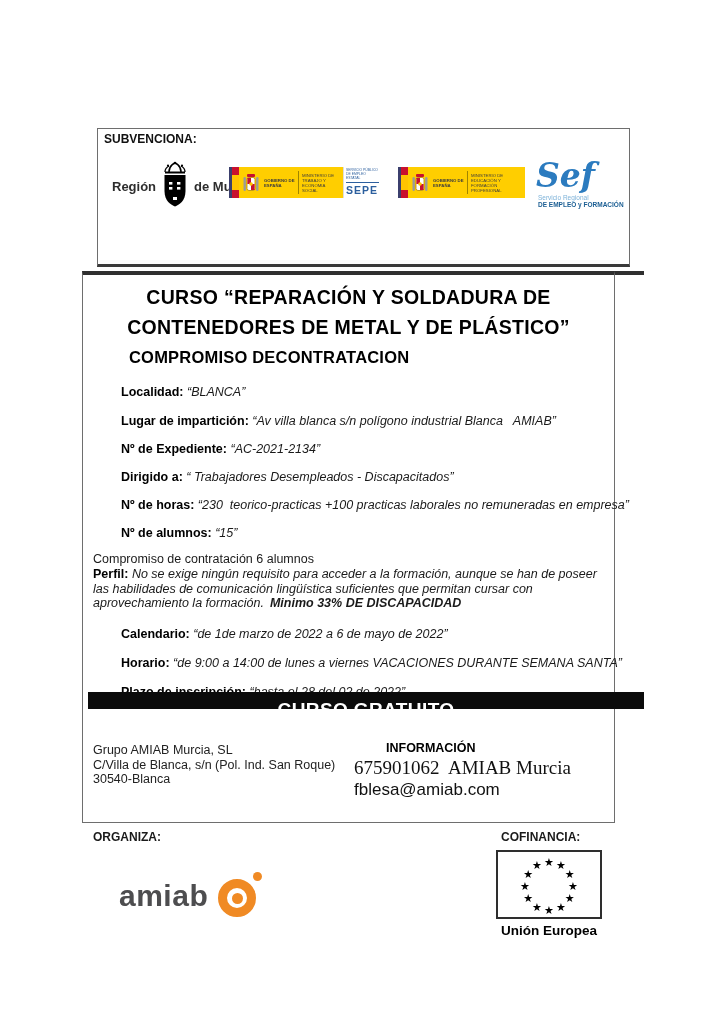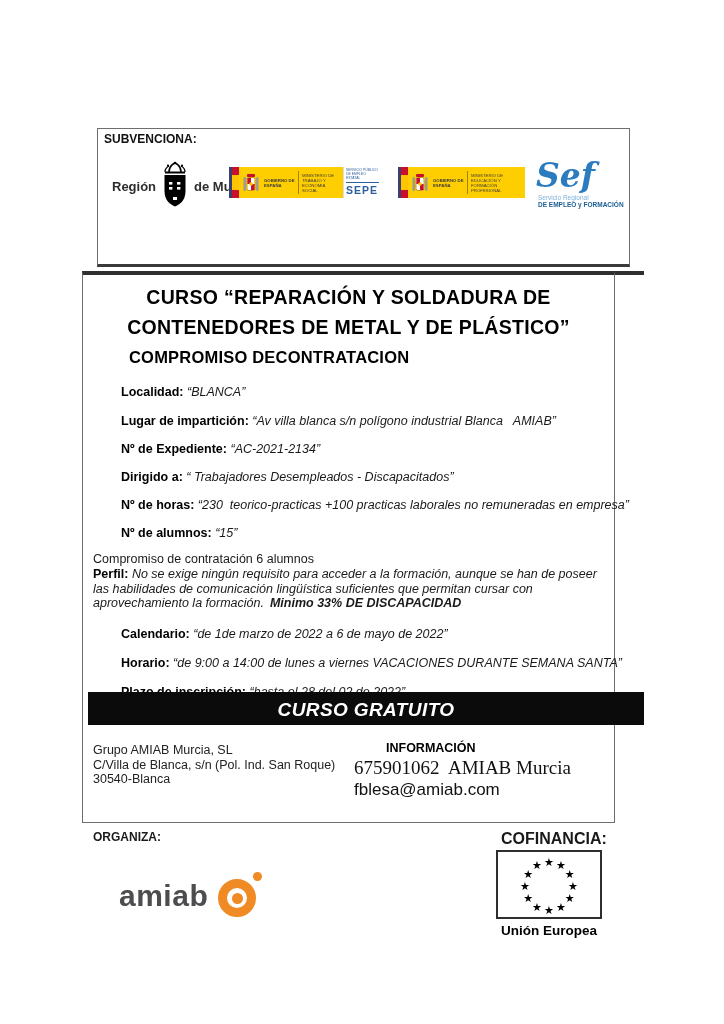--- a/index.html
+++ b/index.html
@@ -52,33 +52,33 @@
   .lbl{font-weight:bold;color:#000;}
   .val{font-style:italic;color:#1a1a1a;}
   .f0{top:110px;} .f1{top:139px;} .f2{top:167px;} .f3{top:195px;} .f4{top:223px;} .f5{top:251px;}
   .s0{top:352px;} .s1{top:381px;} .s2{top:410px;}
 
   .perfil{position:absolute;left:10px;top:277px;width:520px;font-size:12.5px;line-height:14.8px;}
   .perfil .intro{font-style:normal;color:#1a1a1a;}
   .perfil .hl{font-weight:bold;font-style:italic;margin-left:6px;}
 
   
-  .banner{position:absolute;left:88px;top:652px;width:556px;height:33px;background:#0b0b0b;
-          color:#fff;font-size:19px;font-weight:bold;text-align:center;line-height:35px;letter-spacing:.4px;font-style:italic;}
+  .banner{position:absolute;left:88px;top:652px;width:556px;height:17px;background:#0b0b0b;
+          color:#fff;font-size:19px;font-weight:bold;text-align:center;line-height:35px;letter-spacing:.4px;}
 
   
   .company{position:absolute;left:10px;top:468px;font-size:12.5px;line-height:14.5px;color:#222;}
   .info{position:absolute;left:271px;top:466px;}
   .info-label{font-size:12.5px;font-weight:bold;color:#000;padding-left:32px;}
   .info-phone{font-family:"Liberation Serif",serif;font-size:19px;color:#111;margin-top:2px;white-space:pre-wrap;}
   .info-email{font-size:17px;color:#111;margin-top:1px;}
 
   
   .organiza{position:absolute;left:10px;top:555px;font-size:12px;font-weight:bold;}
-  .cofinancia{position:absolute;left:418px;top:555px;font-size:16px;font-weight:bold;}
+  .cofinancia{position:absolute;left:418px;top:555px;font-size:12px;font-weight:bold;}
 
   .amiab{position:absolute;left:36px;top:597px;display:flex;align-items:center;gap:8px;}
   .amiab-word{font-size:30px;font-weight:bold;color:#4D4D4F;letter-spacing:.5px;}
   .amiab-mark{position:relative;width:48px;height:48px;}
   .amiab-ring{position:absolute;left:2px;top:7px;width:38px;height:38px;box-sizing:border-box;
               border:9px solid #F08A24;border-radius:50%;}
   .amiab-core{position:absolute;left:16px;top:21px;width:11px;height:11px;background:#F08A24;border-radius:50%;}
   .amiab-dot{position:absolute;right:2px;top:0px;width:9px;height:9px;background:#F08A24;border-radius:50%;}
 
   .eu-flag{position:absolute;left:413px;top:575px;width:106px;height:69px;background:#fff;

